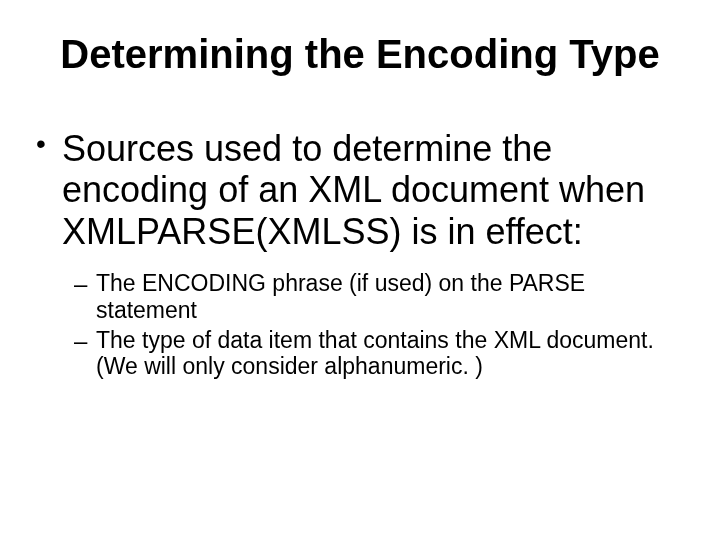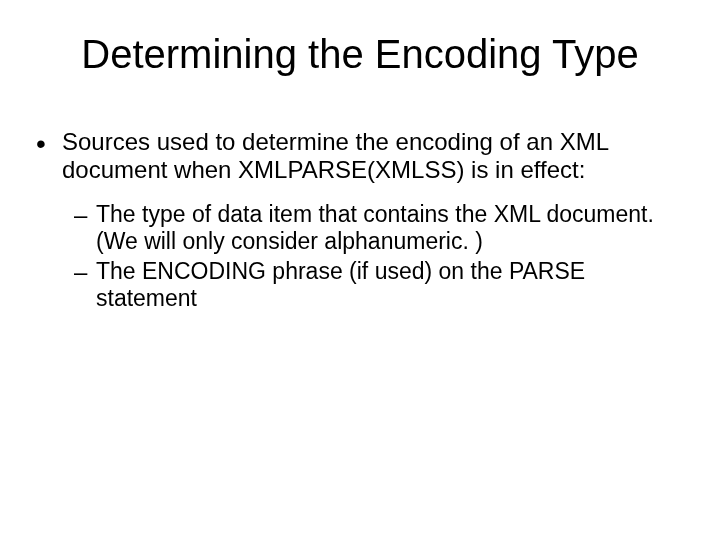--- a/index.html
+++ b/index.html
@@ -17,24 +17,24 @@
     height: 540px;
     position: relative;
     box-sizing: border-box;
     padding: 24px 36px 0 36px;
   }
   .title {
     font-size: 40px;
     line-height: 1.1;
     text-align: center;
     margin: 8px 0 52px 0;
-    font-weight: normal;
+    font-weight: bold;
   }
   .l1 {
-    font-size: 24px;
+    font-size: 36px;
     line-height: 1.15;
     margin: 16px 0 18px 0;
     padding-left: 26px;
     position: relative;
   }
   .l1::before {
     content: "•";
     position: absolute;
     left: 0;
     top: 0;
@@ -62,16 +62,16 @@
 </style>
 </head>
 <body>
 
 <div class="slide">
   <h1 class="title">Determining the Encoding Type</h1>
 
   <div class="l1">Sources used to determine the encoding of an XML document when XMLPARSE(XMLSS) is in effect:</div>
 
   <div class="l2-group">
+    <div class="l2">The ENCODING phrase (if used) on the PARSE statement</div>
     <div class="l2">The type of data item that contains the XML document. (We will only consider alphanumeric. )</div>
-    <div class="l2">The ENCODING phrase (if used) on the PARSE statement</div>
   </div>
 </div>
 
 </body></html>

